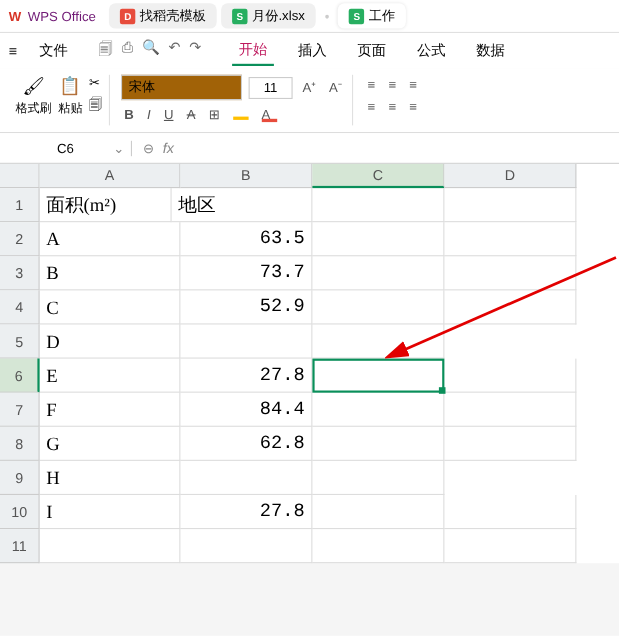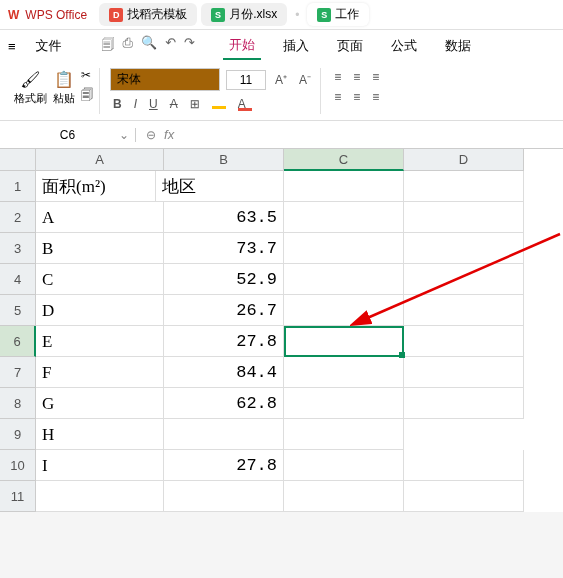--- a/index.html
+++ b/index.html
@@ -1,29 +1,29 @@
 <!DOCTYPE html>
 <html><head>
 <meta charset="utf-8">
 <style>
 * { margin: 0; padding: 0; box-sizing: border-box; font-family: "Microsoft YaHei", Arial, sans-serif; }
 body { background: #f5f5f5; width: 563px; height: 578px; overflow: hidden; font-size: 12px; }
 
 .titlebar { height: 30px; background: #fff; display: flex; align-items: center; padding: 0 8px; gap: 4px; border-bottom: 1px solid #e0e0e0; }
 .titlebar .brand { color: #d73527; font-weight: bold; font-size: 12px; margin-right: 2px; }
-.titlebar .brand-text { font-size: 12px; color: #b91c1c; margin-right: 8px; }
+.titlebar .brand-text { font-size: 12px; color: #701a75; margin-right: 8px; }
 .tab { display: flex; align-items: center; gap: 4px; padding: 3px 10px; border-radius: 6px; font-size: 12px; background: #f0f0f0; }
 .tab.active { background: #fff; box-shadow: 0 0 3px rgba(0,0,0,0.1); }
 .tab .ticon { width: 14px; height: 14px; color: #fff; font-size: 9px; text-align: center; line-height: 14px; border-radius: 2px; font-weight: bold; }
 .ticon.red { background: #e74c3c; }
 .ticon.green { background: #27ae60; }
 
 .menubar { height: 32px; background: #fff; display: flex; align-items: center; padding: 0 8px; gap: 16px; font-size: 13px; }
 .menubar .hamburger { margin-right: 4px; }
-.menubar .file-label { margin-right: 24px; font-family: Liberation Serif, serif; }
+.menubar .file-label { margin-right: 12px; font-family: Liberation Serif, serif; }
 .menubar .qat { display: flex; gap: 8px; margin-right: 12px; }
 .menubar .qat span { color: #666; cursor: pointer; }
 .menubar .tab-item { cursor: pointer; padding: 4px 6px; }
 .menubar .tab-item.active { color: #be185d; border-bottom: 2px solid #0a8f5a; font-weight: 500; }
 
 .ribbon { background: #fff; border-bottom: 1px solid #ddd; padding: 6px 8px; display: flex; gap: 4px; }
 .ribbon-group { display: flex; flex-direction: column; gap: 2px; padding: 0 6px; border-right: 1px solid #e0e0e0; }
 .ribbon-group:last-child { border-right: none; }
 .ribbon-row { display: flex; align-items: center; gap: 6px; font-size: 12px; }
 .ribbon-row .btn-col { display: flex; flex-direction: column; align-items: center; gap: 2px; font-size: 11px; cursor: pointer; }
@@ -33,21 +33,21 @@
 .size-select { border: 1px solid #ccc; padding: 2px 4px; background: #fff; font-size: 12px; width: 40px; text-align: center; }
 .font-btn { cursor: pointer; padding: 2px 3px; color: #555; }
 .font-btn.bold { font-weight: bold; }
 .font-btn.italic { font-style: italic; }
 .font-btn.underline { text-decoration: underline; }
 .font-btn.strike { text-decoration: line-through; }
 .color-fill { display: inline-block; width: 14px; height: 14px; border-bottom: 3px solid #ffc000; }
 .color-font { display: inline-block; width: 14px; height: 14px; border-bottom: 3px solid #e74c3c; }
 
 .namebox-row { height: 28px; background: #fff; border-bottom: 1px solid #ccc; display: flex; align-items: center; }
-.namebox { width: 136px; border-right: 1px solid #ccc; padding: 0 8px; font-size: 12px; text-align: center; position: relative; }
+.namebox { width: 120px; border-right: 1px solid #ccc; padding: 0 8px; font-size: 12px; text-align: center; position: relative; }
 .namebox::after { content: "⌄"; position: absolute; right: 6px; color: #888; }
 .fx-area { display: flex; align-items: center; gap: 8px; padding: 0 10px; color: #888; }
 .fx-label { font-style: italic; font-size: 13px; }
 
 .grid-area { position: relative; background: #fff; }
 .col-headers { display: flex; height: 22px; }
 .corner { width: 36px; height: 22px; background: #eceff1; border-right: 1px solid #ccc; border-bottom: 1px solid #ccc; }
 .col-h { height: 22px; background: #eceff1; border-right: 1px solid #ccc; border-bottom: 1px solid #ccc; text-align: center; line-height: 22px; font-size: 13px; color: #555; }
 .col-h.sel { background: #d5e6d5; border-bottom: 2px solid #0a8f5a; }
 .row { display: flex; height: 31px; }
@@ -191,21 +191,20 @@
       <div class="row">
     <div class="row-h ">4</div>
     <div class="cell w-a">C</div>
     <div class="cell w-b right">52.9</div>
     <div class="cell w-c "></div>
     <div class="cell w-d"></div>
       </div>
       <div class="row">
     <div class="row-h ">5</div>
     <div class="cell w-a">D</div>
-    <div class="cell w-b right">26.7</div>
     <div class="cell w-c "></div>
     <div class="cell w-d"></div>
       </div>
       <div class="row">
     <div class="row-h sel">6</div>
     <div class="cell w-a">E</div>
     <div class="cell w-b right">27.8</div>
     <div class="cell w-c selected"></div>
     <div class="cell w-d"></div>
       </div>

